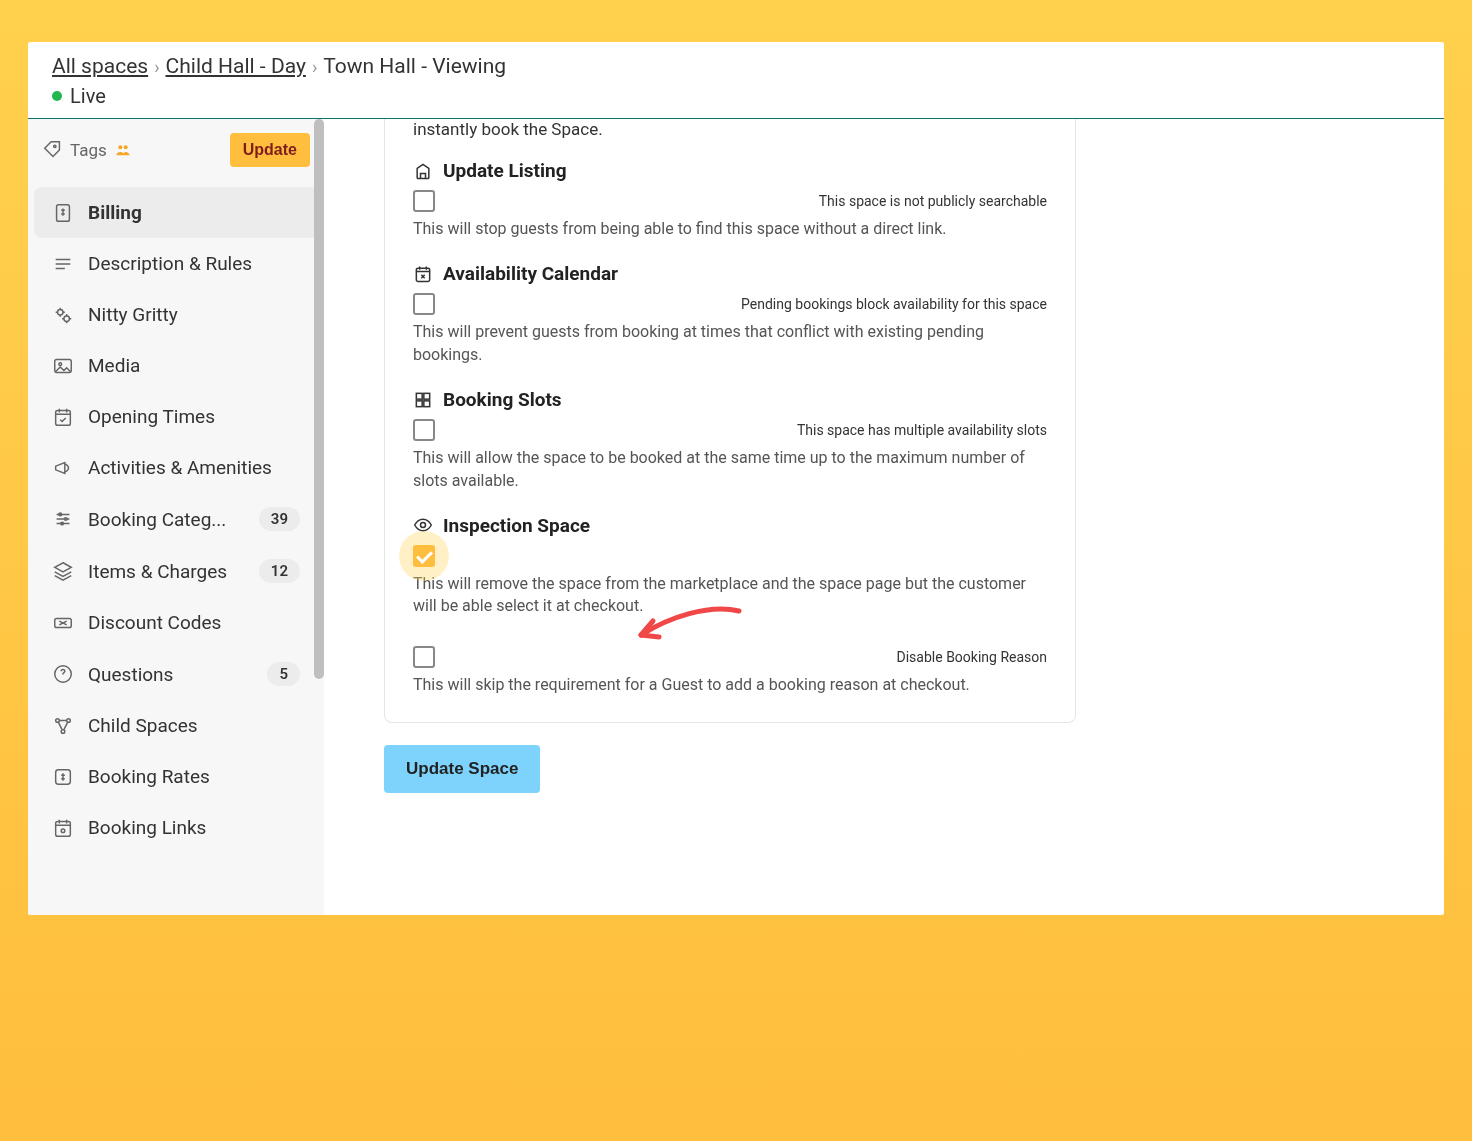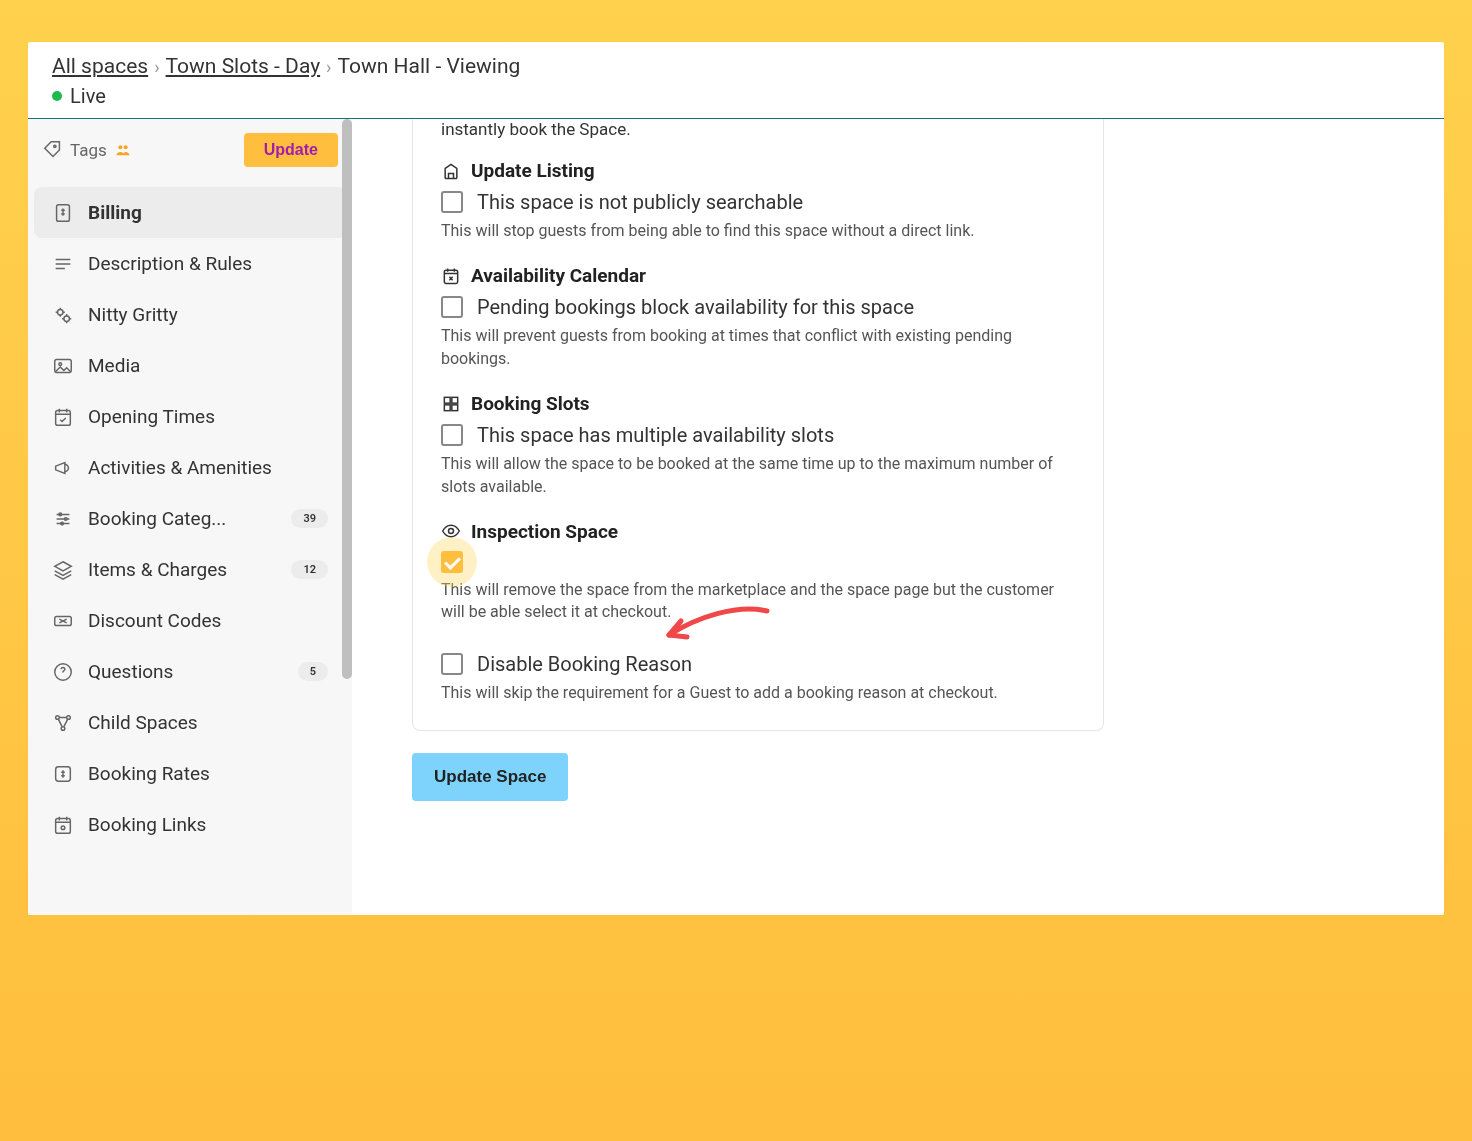--- a/index.html
+++ b/index.html
@@ -53,21 +53,21 @@
 }
 .status-text {
   font-size: 20px;
   color: #333;
 }
 .body {
   display: flex;
   height: calc(100% - 70px);
 }
 .sidebar {
-  width: 324px;
+  width: 296px;
   background: #f7f7f7;
   overflow-y: auto;
   flex-shrink: 0;
   position: relative;
 }
 .sidebar::after {
   content: "";
   position: absolute;
   right: 0;
   top: 0;
@@ -85,24 +85,24 @@
 .tags-area {
   display: flex;
   align-items: center;
   gap: 6px;
   color: #666;
   font-size: 17px;
 }
 .update-btn {
   background: #FFBE3D;
   border: none;
-  padding: 8px 20px;
+  padding: 8px 13px;
   font-size: 16px;
   font-weight: 700;
-  color: #a21caf;
+  color: #7f1d1d;
   border-radius: 4px;
   cursor: pointer;
 }
 .nav-list {
   display: flex;
   flex-direction: column;
   padding: 6px 0;
 }
 .nav-item {
   display: flex;
@@ -122,21 +122,21 @@
 .nav-item .label {
   flex: 1;
   white-space: nowrap;
   overflow: hidden;
   text-overflow: ellipsis;
 }
 .nav-item .badge {
   background: #ececec;
   border-radius: 12px;
   padding: 3px 12px;
-  font-size: 11px;
+  font-size: 15px;
   font-weight: 600;
   color: #333;
 }
 .nav-icon {
   width: 22px;
   height: 22px;
   flex-shrink: 0;
   stroke: #666;
   fill: none;
   stroke-width: 1.6;
@@ -176,23 +176,24 @@
   width: 20px;
   height: 20px;
   stroke: #333;
   fill: none;
   stroke-width: 1.8;
 }
 .checkbox-row {
   display: flex;
   align-items: center;
   gap: 14px;
-  font-size: 20px;
+  font-size: 14px;
   color: #333;
   margin: 6px 0;
+  justify-content: space-between;
 }
 .checkbox {
   width: 22px;
   height: 22px;
   border: 2px solid #888;
   border-radius: 3px;
   flex-shrink: 0;
   position: relative;
 }
 .checkbox.checked {
@@ -248,21 +249,21 @@
 }
 </style>
 </head>
 <body>
 
 <div class="app-window">
   <div class="header">
     <div class="breadcrumb">
       <a href="#">All spaces</a>
       <span class="sep">›</span>
-      <a href="#">Town Slots - Day </a>
+      <a href="#">Child Hall - Day </a>
       <span class="sep">›</span>
       <span class="current">Town Hall - Viewing</span>
     </div>
     <div class="status-row">
       <div class="status-dot"></div>
       <div class="status-text">Live</div>
     </div>
   </div>
 
   <div class="body">

